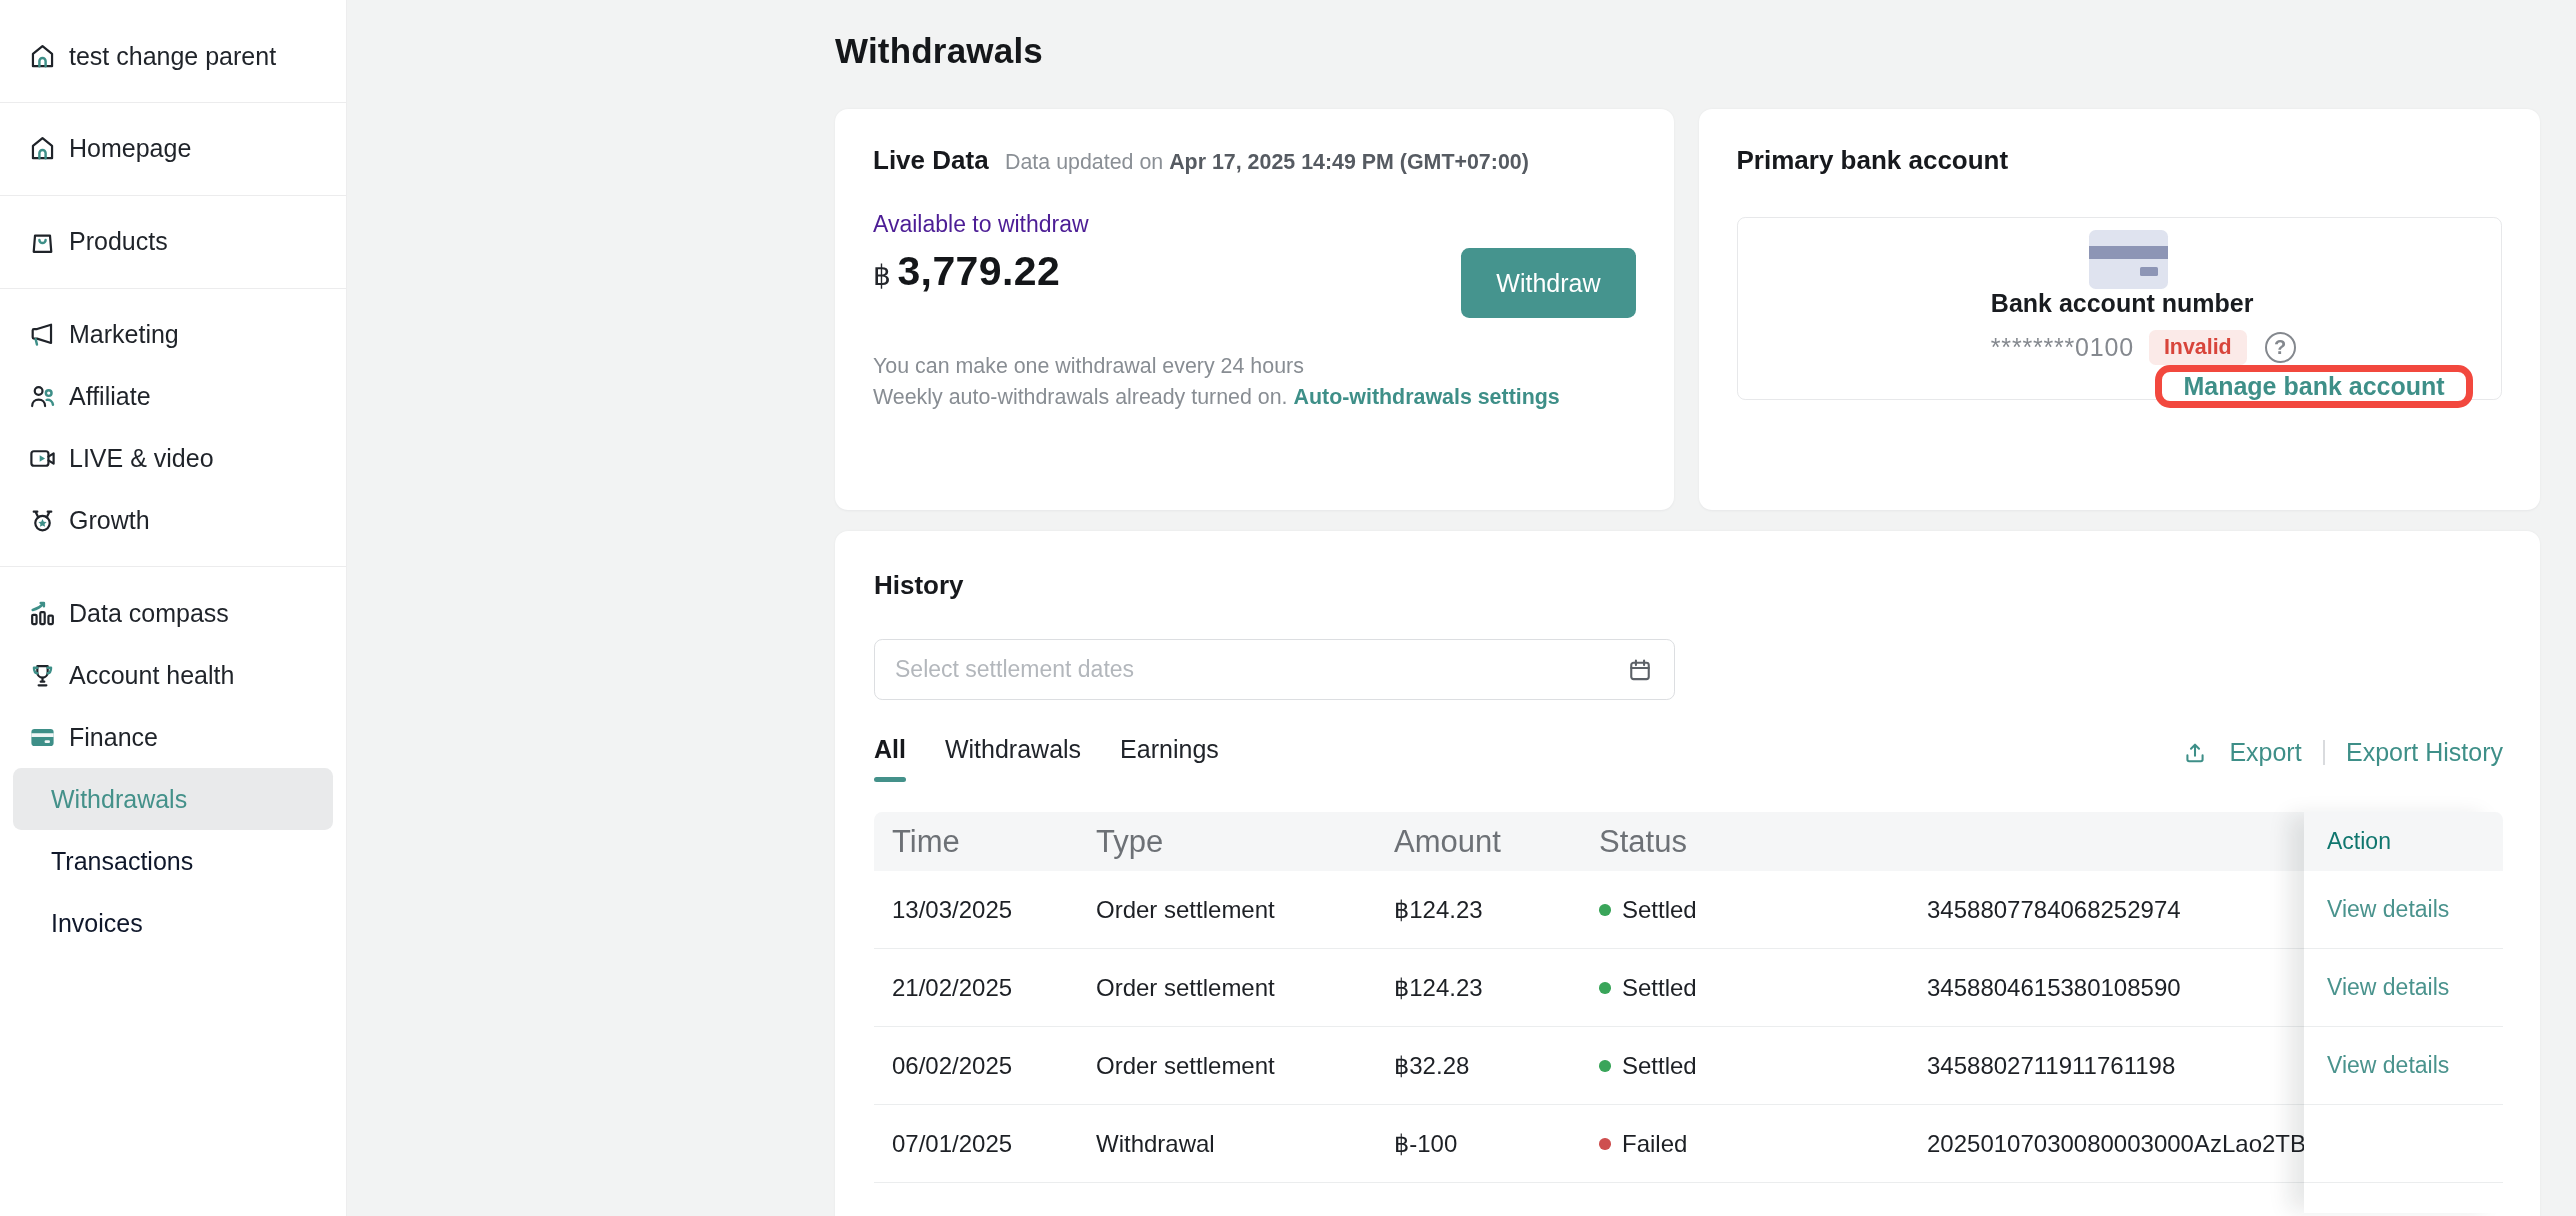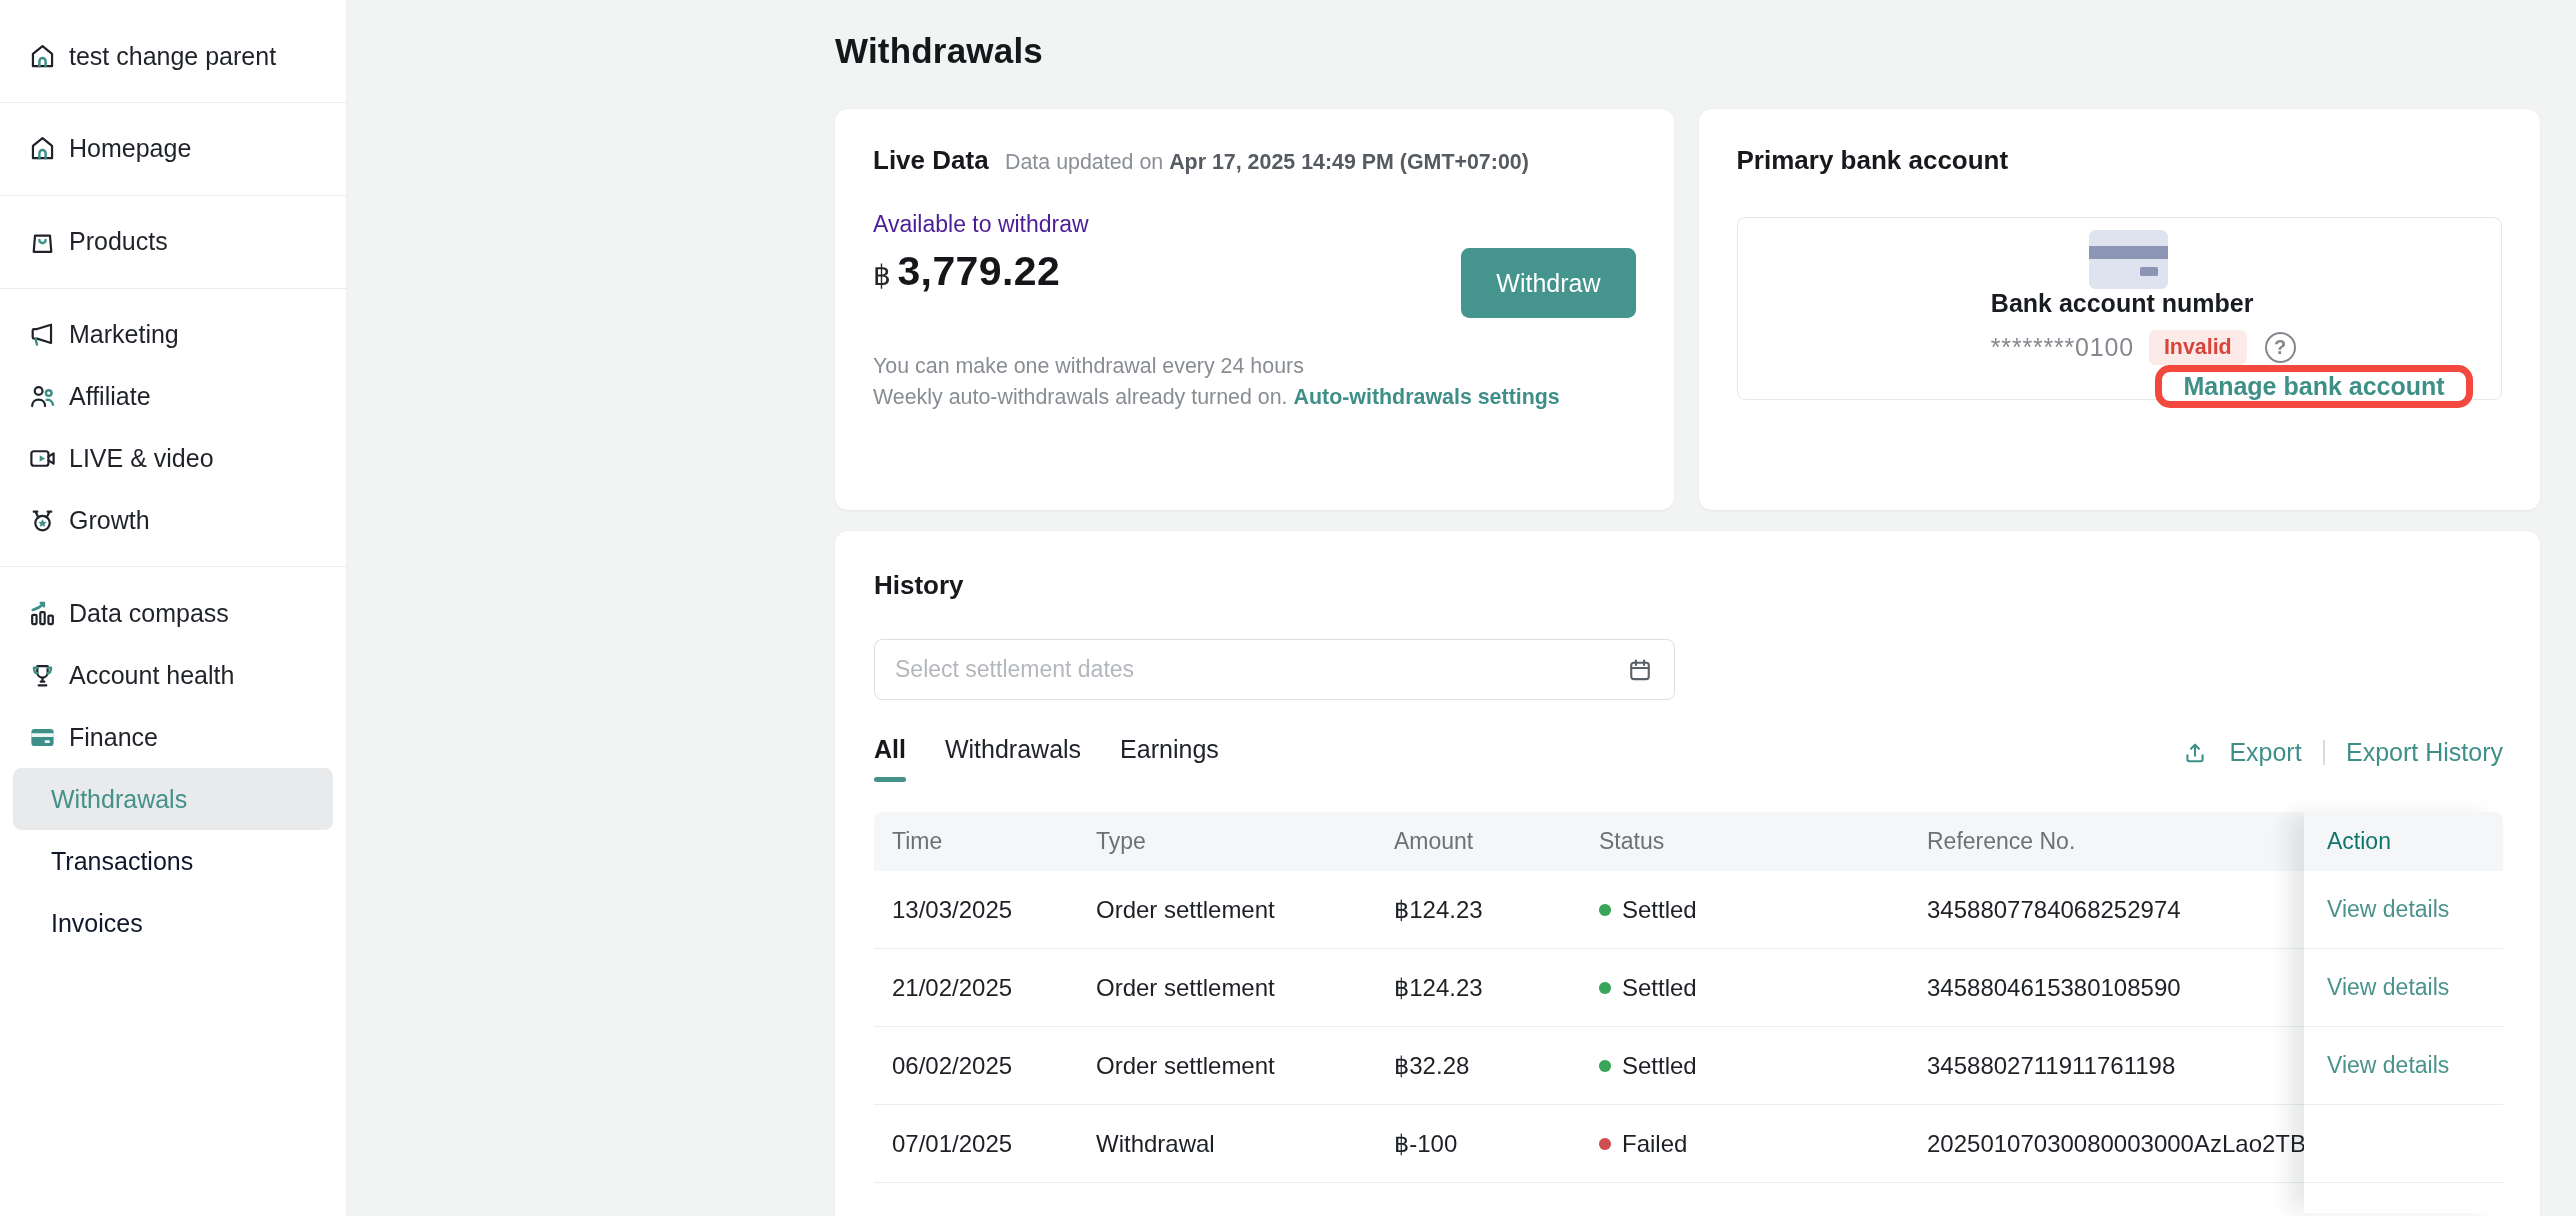--- a/index.html
+++ b/index.html
@@ -93,21 +93,21 @@
   .tab.active { font-weight:700; color:#16181c; }
   .tab.active::after { content:""; position:absolute; left:0; bottom:0; width:100%; height:5px; border-radius:2.5px; background:#44918a; }
   .export-group { margin-left:auto; display:flex; align-items:center; padding-bottom:15px; }
   .export-btn { display:flex; align-items:center; gap:21px; color:#3e8f88; font-size:25px; font-weight:500; cursor:pointer; }
   .export-sep { width:1.6px; height:25px; background:#d9dbde; margin:0 21.4px; }
   .export-ic { width:26px; height:26px; }
   
   .table-wrap { position:relative; margin-top:30px; width:1629px; }
   .t-head {
     display:flex; align-items:center; height:59px; background:#f5f6f7;
-    border-radius:8.2px 8.2px 0 0; color:#6d7176; font-size:23px;
+    border-radius:8.2px 8.2px 0 0; color:#6d7176; font-size:31px;
   }
   .t-row {
     display:flex; align-items:center; height:78px;
     border-bottom:1.2px solid #ebedee; font-size:24px; color:#1d2025; background:#fff;
   }
   .c-time { width:222px; padding-left:18px; flex:none; }
   .c-type { width:298px; flex:none; }
   .c-amount { width:205px; flex:none; }
   .c-status { width:328px; flex:none; display:flex; align-items:center; }
   .c-ref { flex:1; min-width:0; }
@@ -333,21 +333,20 @@
         </span>
       </div>
     </div>
 
     <div class="table-wrap">
       <div class="t-head" id="table-head">
           <div class="c-time">Time</div>
           <div class="c-type">Type</div>
           <div class="c-amount">Amount</div>
           <div class="c-status">Status</div>
-          <div class="c-ref">Reference No.</div>
         </div>
       <div id="table-body">
           <div class="t-row">
             <div class="c-time">13/03/2025</div>
             <div class="c-type">Order settlement</div>
             <div class="c-amount">฿124.23</div>
             <div class="c-status">
               <span class="dot green"></span>
               <span>Settled</span>
             </div>

